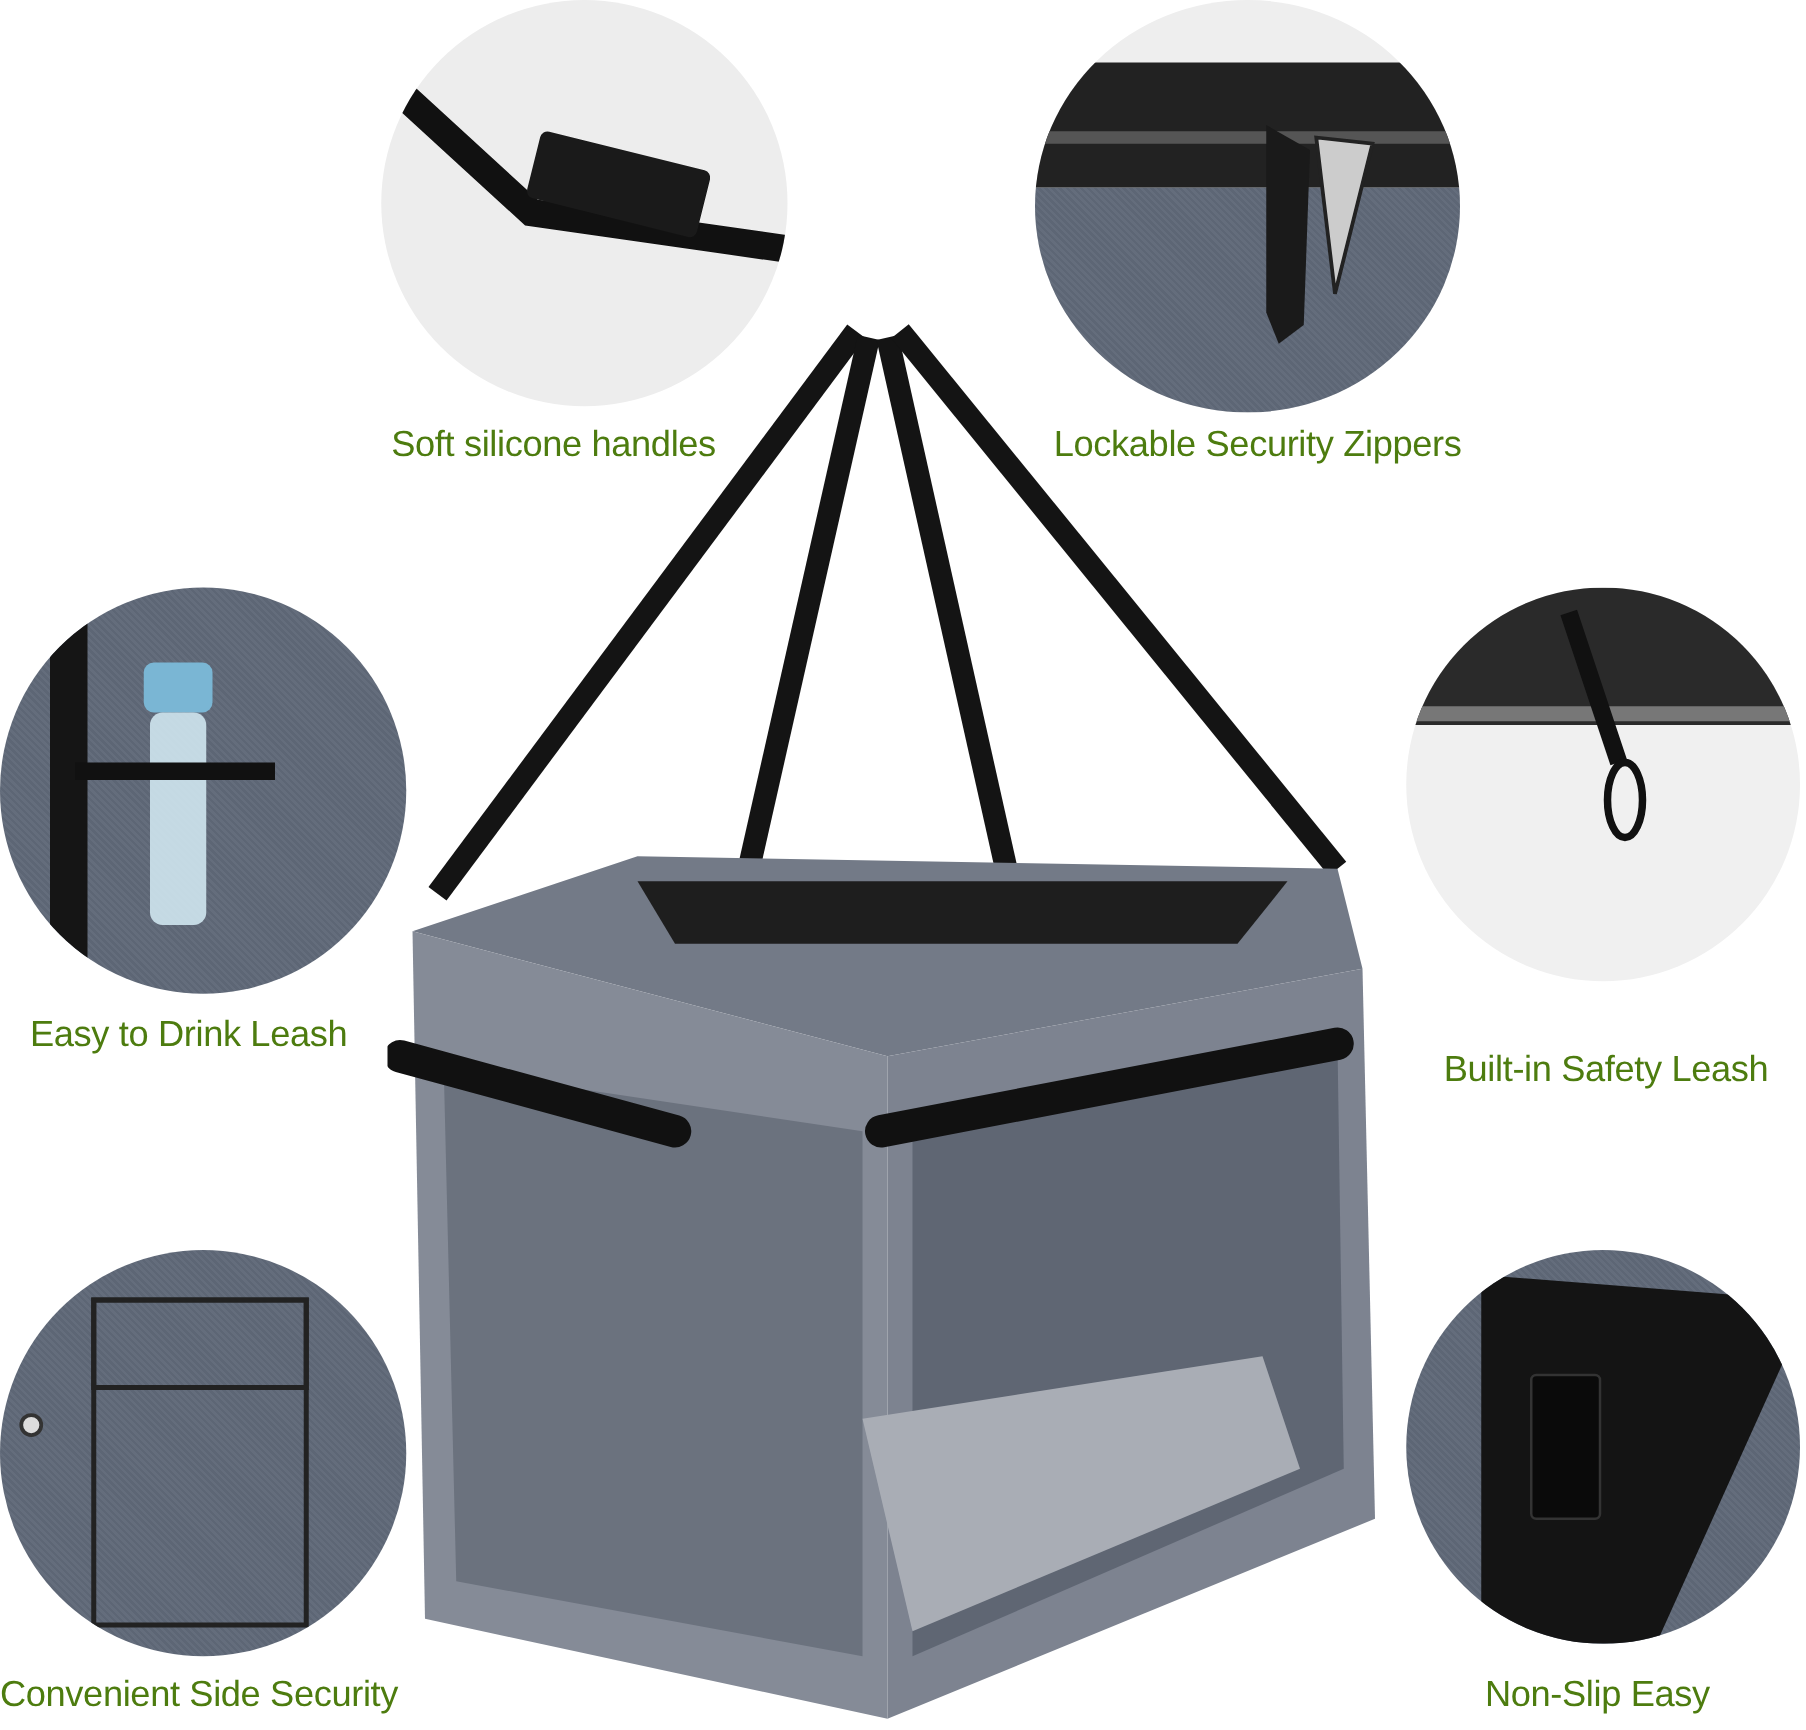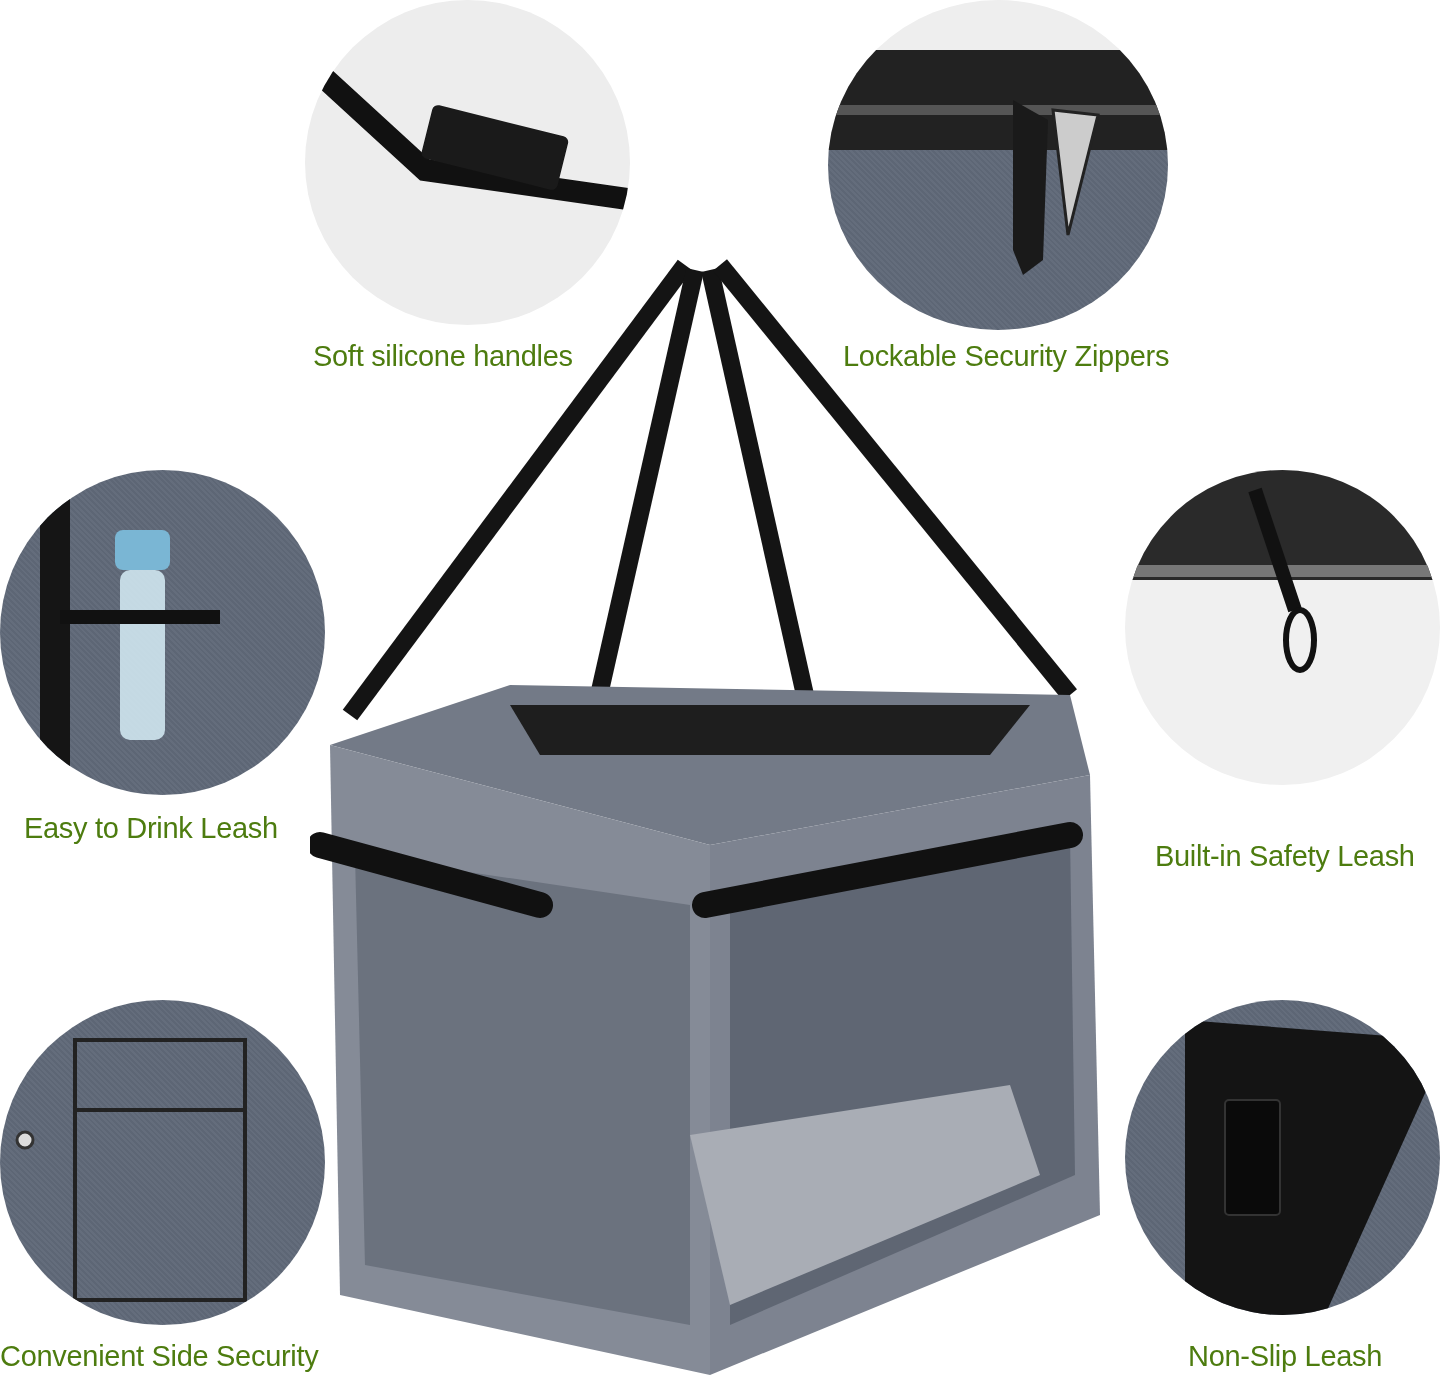--- a/index.html
+++ b/index.html
@@ -83,13 +83,13 @@
     <path d="M10,590 L230,650" stroke="#111" stroke-width="26" stroke-linecap="round"></path>
     <path d="M395,650 L760,580" stroke="#111" stroke-width="26" stroke-linecap="round"></path>
   </svg>
 </div>
 
 <div class="label" style="left:313px;top:340px;">Soft silicone handles</div>
 <div class="label" style="left:826px;top:340px;margin-left:17px;">Lockable Security Zippers</div>
 <div class="label" style="left:24px;top:812px;">Easy to Drink Leash</div>
 <div class="label" style="left:1155px;top:840px;">Built-in Safety Leash</div>
 <div class="label" style="left:0px;top:1340px;">Convenient Side Security</div>
-<div class="label" style="left:1188px;top:1340px;">Non-Slip Leash</div>
+<div class="label" style="left:1188px;top:1340px;">Non-Slip Easy</div>
 
 </body></html>

